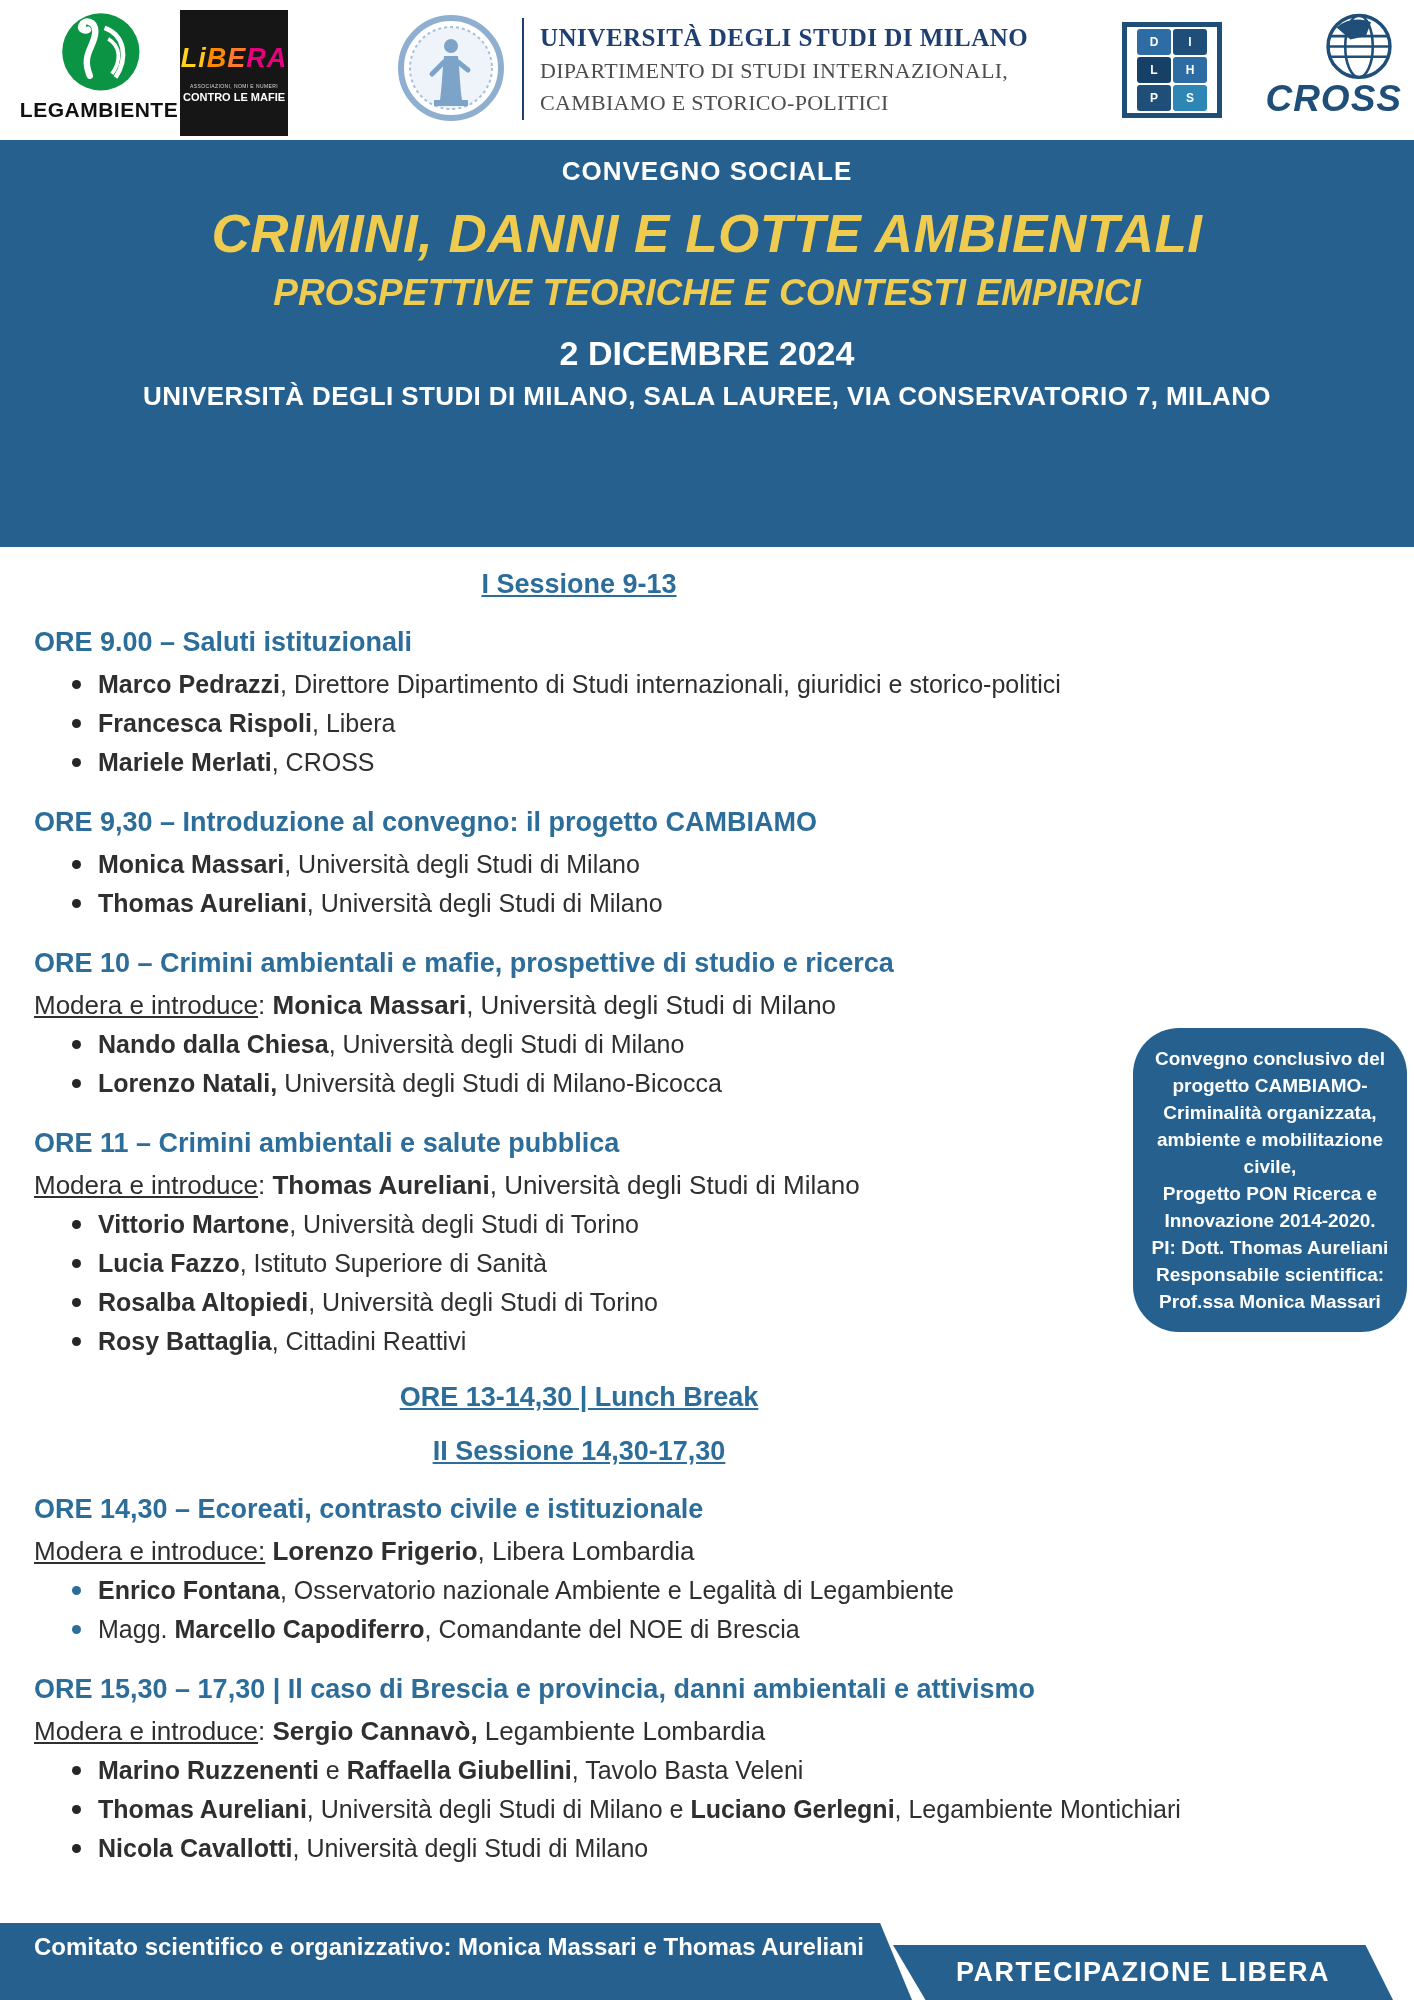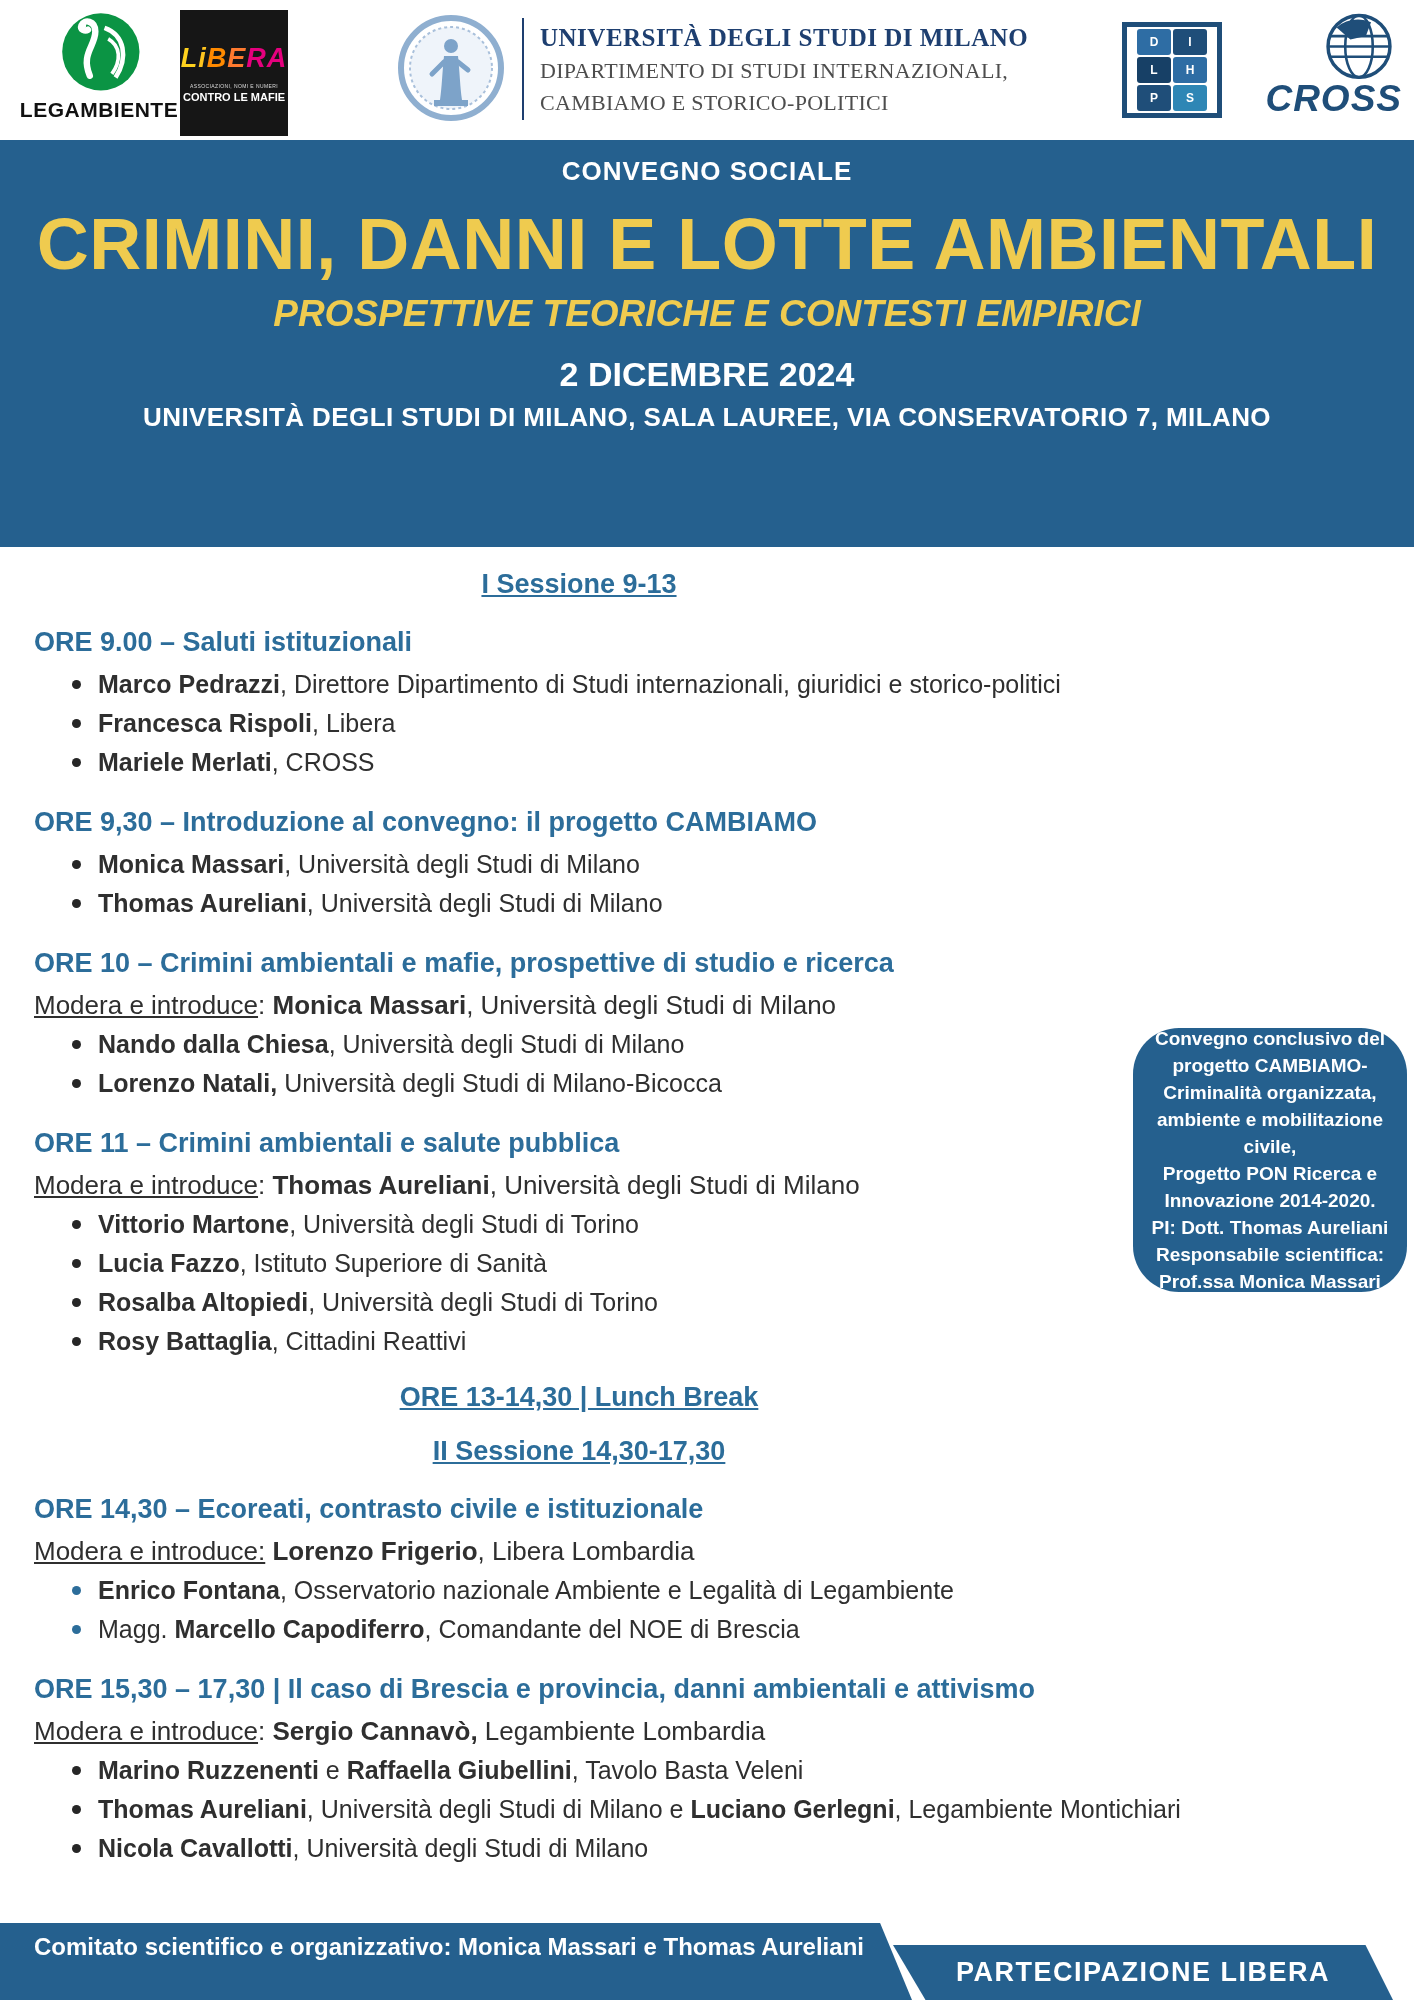--- a/index.html
+++ b/index.html
@@ -33,42 +33,42 @@
   .dilhps{position:absolute;left:1122px;top:22px;width:100px;height:96px;border:5px solid var(--logo-blue);
           display:flex;align-items:center;justify-content:center;background:#fff;}
   .dilhps-grid{display:grid;grid-template-columns:34px 34px;grid-auto-rows:26px;gap:2px;}
   .dilhps-grid span{display:flex;align-items:center;justify-content:center;color:#fff;font-size:12px;font-weight:700;border-radius:3px;}
   .cross{position:absolute;left:1252px;top:10px;width:150px;height:120px;text-align:right;}
   .cross-word{font-size:37px;font-weight:900;color:var(--logo-blue);letter-spacing:1px;margin-top:-14px;font-style:italic;}
 
   
   .banner{position:absolute;top:140px;left:0;width:100%;height:407px;background:var(--banner-blue);text-align:center;color:#fff;}
   .kicker{margin-top:16px;font-size:26px;font-weight:800;letter-spacing:1px;}
-  .title{margin-top:16px;font-size:72px;font-weight:800;color:var(--title-yellow);letter-spacing:.5px;}
+  .title{margin-top:16px;font-size:53px;font-weight:800;color:var(--title-yellow);letter-spacing:.5px;font-style:italic;}
   .subtitle{margin-top:8px;font-size:37px;font-weight:800;font-style:italic;color:var(--title-yellow);}
   .date{margin-top:20px;font-size:34px;font-weight:800;}
   .venue{margin-top:8px;font-size:26px;font-weight:800;letter-spacing:.4px;}
 
   
   .content{position:absolute;top:547px;left:34px;right:16px;bottom:78px;overflow:hidden;}
   .center-heading{width:1090px;text-align:center;font-size:27px;font-weight:700;color:var(--heading-blue);
                   text-decoration:underline;margin-top:20px;line-height:34px;}
   .slot{margin-top:22px;}
   .slot-title{font-size:27px;font-weight:700;color:var(--heading-blue);line-height:38px;margin-bottom:4px;}
   .moderator{font-size:26px;color:var(--text-dark);line-height:38px;}
   .bullet-row{display:flex;font-size:25px;color:var(--text-dark);line-height:38px;margin:1px 0;}
   .dot{width:9px;height:9px;border-radius:50%;background:#262626;margin:15px 17px 0 38px;flex:none;}
   .blue .dot{background:var(--heading-blue);}
   .bullet-text{flex:1;padding-right:10px;}
   .justify{text-align:justify;}
   .b{font-weight:700;}
   .u{text-decoration:underline;}
 
   
-  .side-box{position:absolute;left:1133px;top:1028px;width:274px;height:264px;background:var(--banner-blue);
+  .side-box{position:absolute;left:1133px;top:1028px;width:274px;height:304px;background:var(--banner-blue);
             border-radius:46px;color:#fff;display:flex;flex-direction:column;justify-content:center;
             text-align:center;font-weight:700;font-size:19px;line-height:27px;padding:12px 14px;}
 
   
   .footer-left{position:absolute;left:0;top:1923px;width:912px;height:77px;background:var(--footer-blue);
                clip-path:polygon(0 0,96.5% 0,100% 100%,0 100%);color:#fff;font-weight:700;font-size:24px;
                padding:8px 0 0 34px;line-height:31px;}
   .footer-right{position:absolute;left:893px;top:1945px;width:500px;height:55px;background:var(--footer-blue);
                 clip-path:polygon(0 0,94.5% 0,100% 100%,6.5% 100%);color:#fff;font-weight:700;font-size:27px;
                 display:flex;align-items:center;justify-content:center;letter-spacing:1.5px;}

